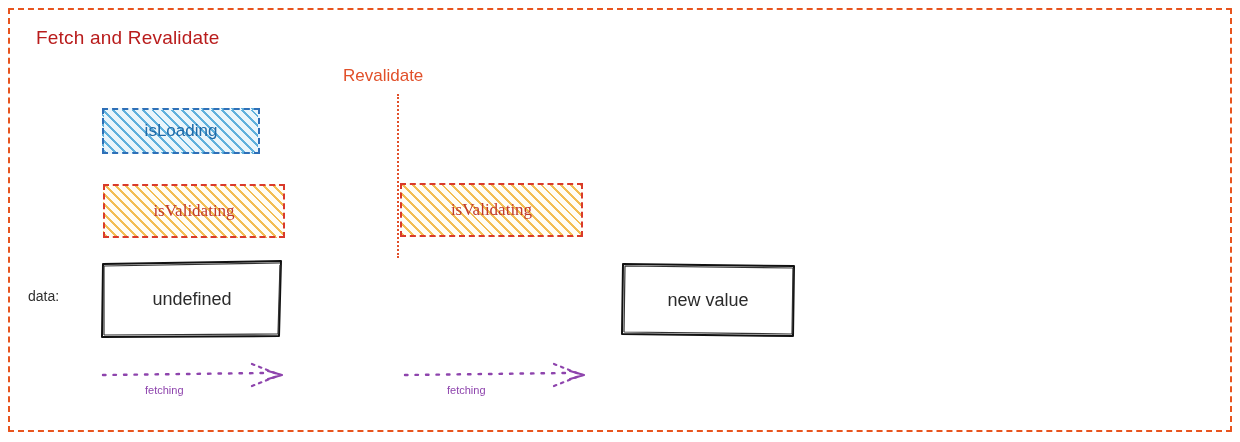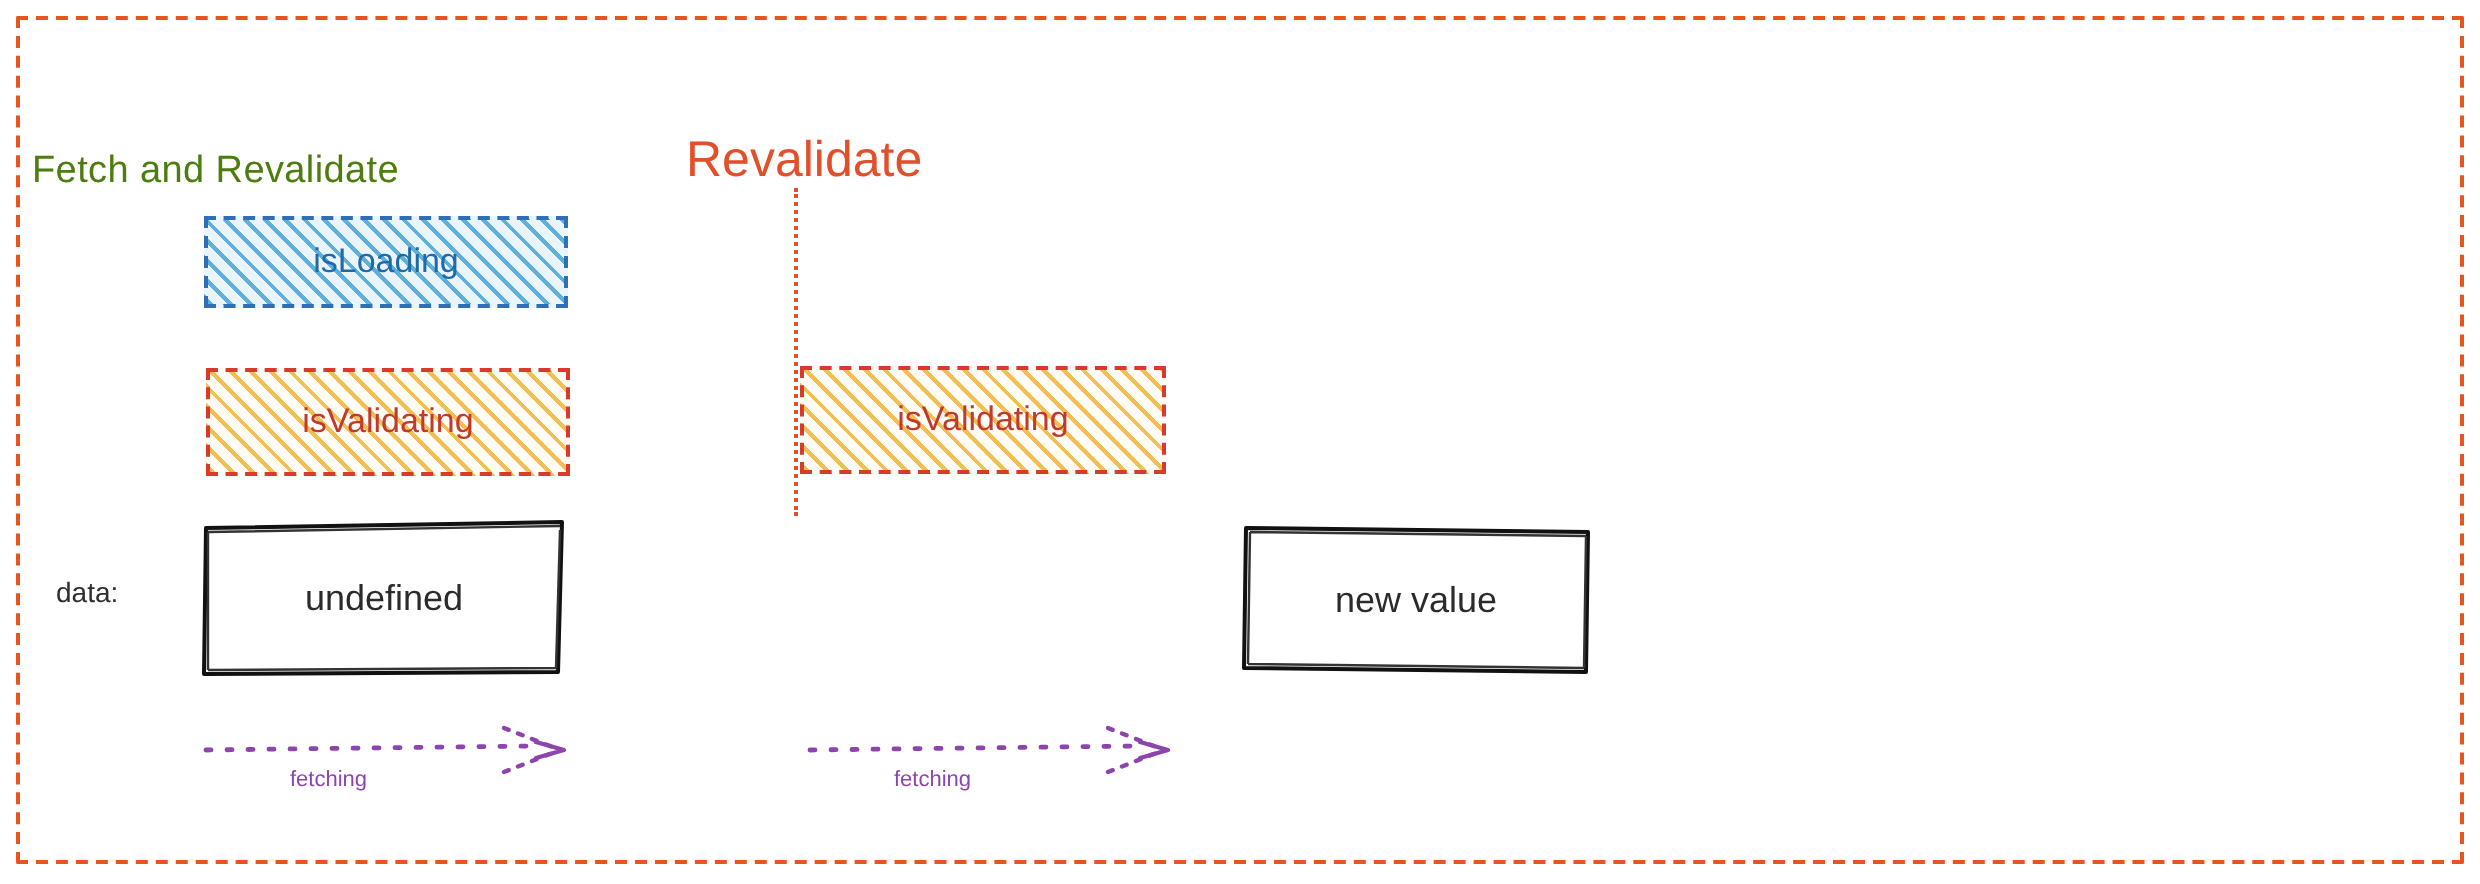--- a/index.html
+++ b/index.html
@@ -24,35 +24,34 @@
     width: 1224px;
     height: 424px;
     box-sizing: border-box;
     border: 2px dashed #E8541E;
     border-radius: 1px;
   }
 
   
   #page-title {
     position: absolute;
-    left: 16px;
+    left: 36px;
     top: 27px;
     font-size: 19px;
-    color: #4d7c0f;
+    color: #b91c1c;
     letter-spacing: 0.2px;
     white-space: nowrap;
-    margin-top: 48px;
   }
 
   
   #revalidate-label {
     position: absolute;
     left: 343px;
     top: 66px;
-    font-size: 25px;
+    font-size: 17px;
     color: #E1502A;
     white-space: nowrap;
   }
   #revalidate-line {
     position: absolute;
     left: 397px;
     top: 94px;
     width: 0;
     height: 164px;
     border-left: 2px dotted #E1502A;
@@ -83,23 +82,24 @@
   }
 
   .box-validating {
     border: 2px dashed #D93A2B;
     background-color: #FFFDF6;
     background-image: repeating-linear-gradient(
         45deg,
         #F3BE54 0px, #F3BE54 2px,
         rgba(255,255,255,0) 2px, rgba(255,255,255,0) 7px);
     color: #C0392B;
-  }
-
-  #box-isloading      { left: 102px; top: 108px; width: 182px; height: 46px; }
+    font-family: Liberation Serif, serif;
+  }
+
+  #box-isloading      { left: 102px; top: 108px; width: 158px; height: 46px; }
   #box-isvalidating-1 { left: 103px; top: 184px; width: 182px; height: 54px; }
   #box-isvalidating-2 { left: 400px; top: 183px; width: 183px; height: 54px; }
 
   
   #data-label {
     position: absolute;
     left: 28px;
     top: 288px;
     font-size: 14px;
     color: #2f2f2f;

